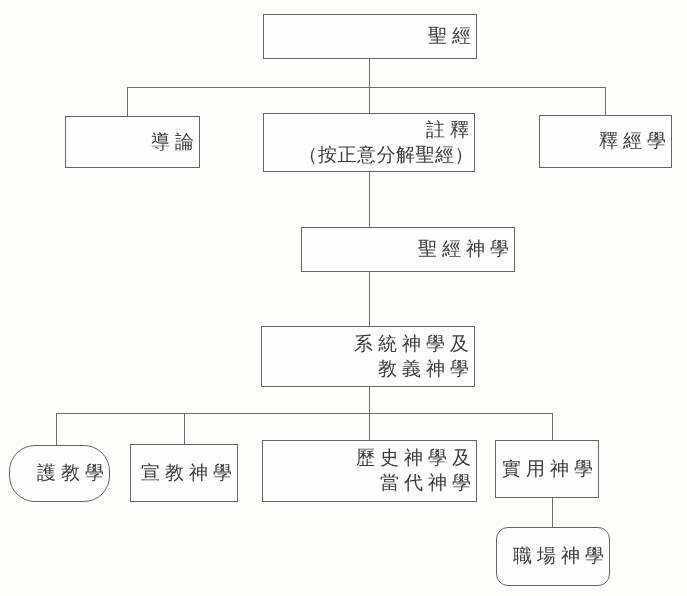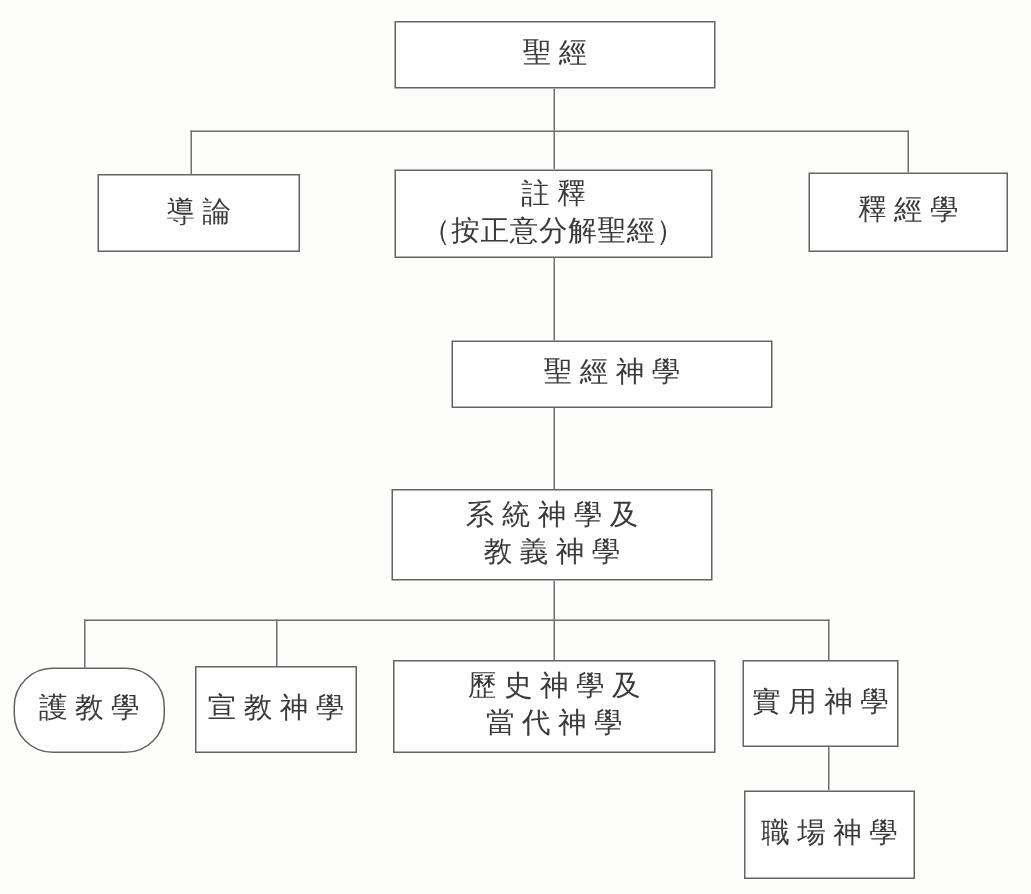--- a/index.html
+++ b/index.html
@@ -16,21 +16,21 @@
     color: #3a3a3a;
     overflow: hidden;
   }
   .node {
     position: absolute;
     box-sizing: border-box;
     border: 1px solid #636363;
     background: #fefefe;
     display: flex;
     flex-direction: column;
-    align-items: center;
+    align-items: flex-end;
     justify-content: center;
     text-align: center;
     line-height: 1.3;
   }
   .node .lbl {
     font-size: 19px;
     letter-spacing: 5px;
     text-indent: 5px;
     white-space: nowrap;
   }
@@ -47,21 +47,21 @@
   .n-bible        { left: 263px; top: 14px;  width: 214px; height: 45px; }
   .n-introduction { left: 65px;  top: 116px; width: 135px; height: 52px; }
   .n-commentary   { left: 263px; top: 113px; width: 212px; height: 59px; }
   .n-hermeneutics { left: 539px; top: 115px; width: 133px; height: 53px; }
   .n-biblical     { left: 261px; top: 227px; width: 214px; height: 45px; margin-left: 40px; }
   .n-systematic   { left: 261px; top: 326px; width: 214px; height: 61px; }
   .n-apologetics  { left: 9px;   top: 445px; width: 101px; height: 57px; border-radius: 26px; }
   .n-mission      { left: 130px; top: 444px; width: 108px; height: 58px; }
   .n-historical   { left: 262px; top: 440px; width: 215px; height: 62px; }
   .n-practical    { left: 495px; top: 440px; width: 104px; height: 58px; }
-  .n-marketplace  { left: 496px; top: 527px; width: 114px; height: 59px; }
+  .n-marketplace  { left: 496px; top: 527px; width: 114px; height: 59px; border-radius: 12px; }
   
   .c-bible-down      { left: 369px; top: 59px;  width: 1px;   height: 28px; }
   .c-row2-bus        { left: 127px; top: 87px;  width: 479px; height: 1px;  }
   .c-drop-intro      { left: 127px; top: 87px;  width: 1px;   height: 29px; }
   .c-drop-commentary { left: 369px; top: 87px;  width: 1px;   height: 26px; }
   .c-drop-hermen     { left: 605px; top: 87px;  width: 1px;   height: 28px; }
   .c-comm-biblical   { left: 369px; top: 172px; width: 1px;   height: 55px; }
   .c-biblical-system { left: 369px; top: 272px; width: 1px;   height: 54px; }
   .c-system-down     { left: 369px; top: 387px; width: 1px;   height: 26px; }
   .c-row5-bus        { left: 56px;  top: 413px; width: 497px; height: 1px;  }

